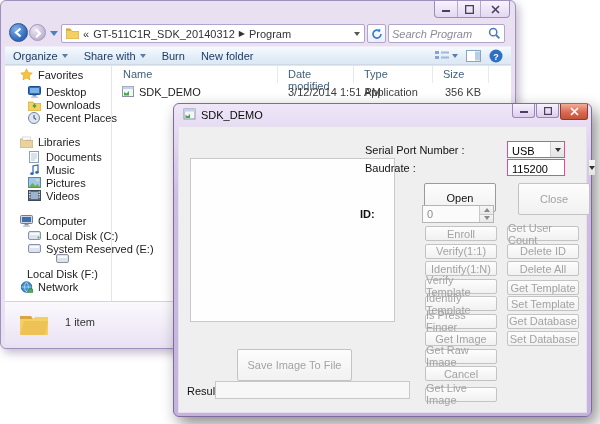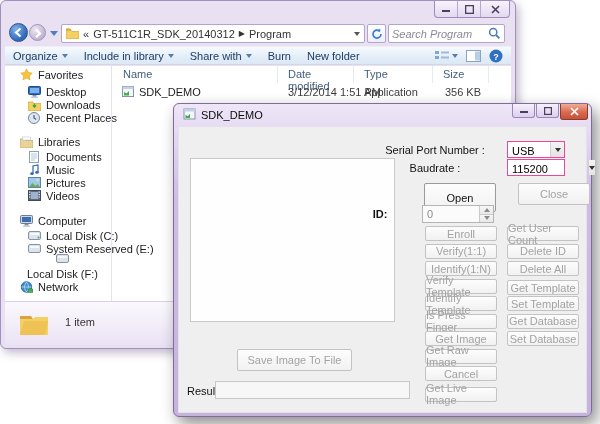--- a/index.html
+++ b/index.html
@@ -90,33 +90,33 @@
     border-radius:0 0 3px 3px; margin-left:1px; }
   .dlg-cap.close { width:28px; height:16px; background:linear-gradient(#f0ac98,#d96a50 55%,#c4523a); border-color:#8e3a2c; }
 
   .dlg-client { position:absolute; left:4px; top:22px; width:409px; height:287px;
     background:#f0efef; border:1px solid #e6e0ee; }
 
   .imgbox { position:absolute; left:11px; top:31px; width:205px; height:164px;
     background:#fefefe; border:1px solid #c9c9c9; }
 
   .lbl { position:absolute; color:#111; }
-  .lbl.right { text-align:center; }
+  .lbl.right { text-align:left; }
 
   .combo { position:absolute; width:58px; height:17px; background:#fff; border:1px solid #ec4899;
     display:flex; align-items:flex-end; padding-left:4px; color:#000; }
   .combo .arrow-zone { margin-left:auto; width:14px; height:100%; display:flex; align-items:center; justify-content:center;
     border-left:1px solid #d0d0d0; background:linear-gradient(#f4f4f4,#e4e4e4); }
   .combo .arr { width:0; height:0; border-left:3.5px solid transparent; border-right:3.5px solid transparent; border-top:4px solid #333; }
 
   .wbtn { position:absolute; width:72px; height:15px;
     background:linear-gradient(#fdfdfd,#f1f1f1); border:1px solid #c3c3c3; border-radius:2px;
     display:flex; align-items:center; justify-content:center; color:#a3a3a3; font-size:11px; }
   .wbtn.en { color:#111; border-color:#9a9a9a; height:29px; }
-  .wbtn.dis17 { height:22px; }
+  .wbtn.dis17 { height:32px; }
 
   .spinner { position:absolute; left:243px; top:78px; width:72px; height:18px;
     background:#fbfbfb; border:1px solid #b5b5b5; display:flex; }
   .spinner .val { flex:1; padding:2px 0 0 4px; color:#8f8f8f; }
   .spinner .btns { width:14px; display:flex; flex-direction:column; border-left:1px solid #c9c9c9; }
   .spinner .sb { flex:1; background:linear-gradient(#f6f6f6,#e8e8e8); display:flex; align-items:center; justify-content:center; }
   .spinner .sb + .sb { border-top:1px solid #c9c9c9; }
   .tri-up { width:0; height:0; border-left:3px solid transparent; border-right:3px solid transparent; border-bottom:4px solid #8a8a8a; }
   .tri-dn { width:0; height:0; border-left:3px solid transparent; border-right:3px solid transparent; border-top:4px solid #8a8a8a; }
 
@@ -185,24 +185,20 @@
         <path d="M8 8l3.4 3.4" stroke="#4b7bbf" stroke-width="1.8"></path>
       </svg>
   </div>
 
   <div class="toolbar">
     <div class="tb-item">
         <span>Organize</span>
         <span class="tb-caret"></span>
       </div>
     <div class="tb-item">
-        <span>Include in library</span>
-        <span class="tb-caret"></span>
-      </div>
-    <div class="tb-item">
         <span>Share with</span>
         <span class="tb-caret"></span>
       </div>
     <div class="tb-item">
         <span>Burn</span>
       </div>
     <div class="tb-item">
         <span>New folder</span>
       </div>
     <div class="tb-right">

